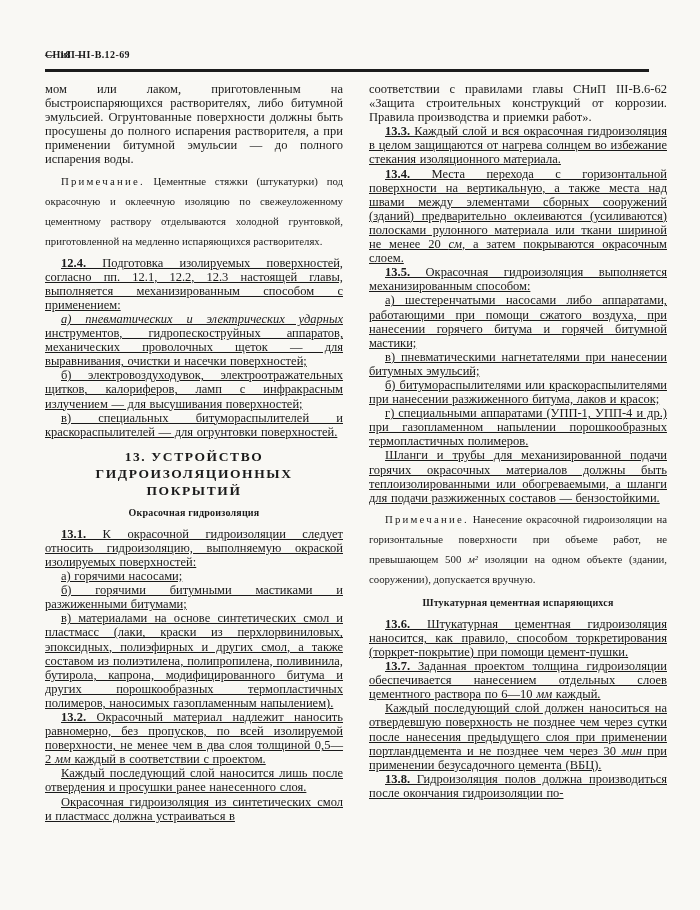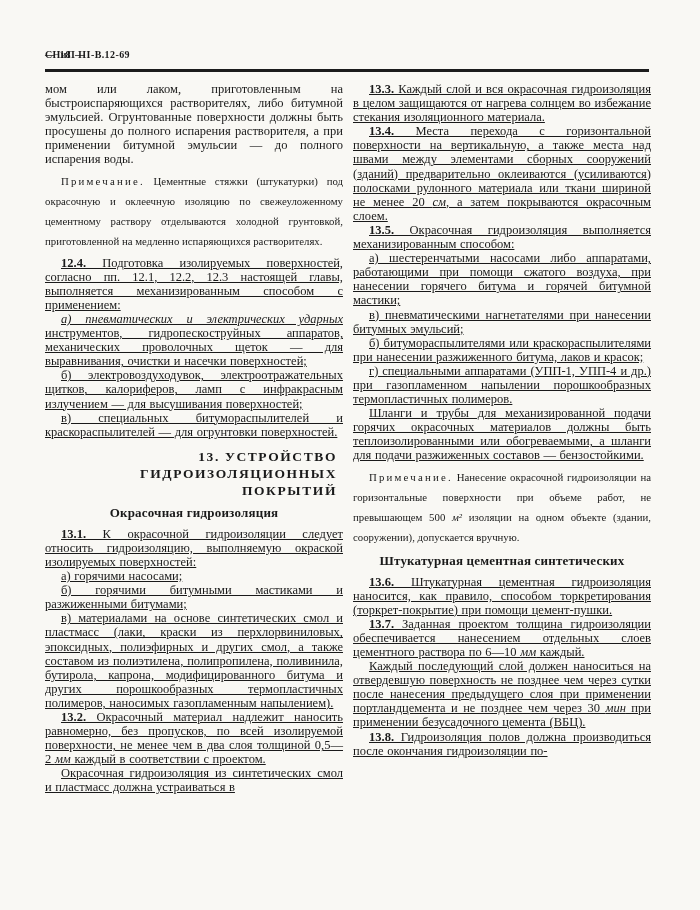--- a/index.html
+++ b/index.html
@@ -50,21 +50,21 @@
     width: 604px;
     height: 3px;
     background: #1c1c1c;
   }
   .columns {
     position: absolute;
     left: 45px;
     top: 82px;
     width: 610px;
     display: flex;
-    gap: 10px;
+    gap: 26px;
   }
   .col {
     width: 298px;
     flex: 0 0 298px;
   }
   .para {
     margin: 0;
     font-size: 12.5px;
     line-height: 14.1px;
     text-align: justify;
@@ -78,27 +78,27 @@
     line-height: 20px;
     text-align: justify;
     hyphens: auto;
   }
   .note.indent { text-indent: 16px; }
   .h1 {
     margin: 9px 6px 5px;
     font-size: 13.5px;
     line-height: 17px;
     font-weight: bold;
-    text-align: right;
+    text-align: center;
     letter-spacing: 1.6px;
     white-space: pre-line;
   }
   .h2 {
     margin: 6px 0 7px;
-    font-size: 13px;
+    font-size: 10px;
     line-height: 15px;
     font-weight: bold;
     text-align: center;
     letter-spacing: 0.2px;
   }
   .b  { font-weight: bold; }
   .i  { font-style: italic; }
   .sp { letter-spacing: 2.2px; }
 </style>
 </head>
@@ -120,32 +120,34 @@
         <p class="para indent"><span>в) специальных битумораспылителей и краскораспылителей — для огрунтовки поверхностей.</span></p>
         <div class="h1"><span>13. УСТРОЙСТВО
 ГИДРОИЗОЛЯЦИОННЫХ
 ПОКРЫТИЙ</span></div>
         <div class="h2"><span>Окрасочная гидроизоляция</span></div>
         <p class="para indent"><span class="b">13.1.</span><span> К окрасочной гидроизоляции следует относить гидроизоляцию, выполняемую окраской изолируемых поверхностей:</span></p>
         <p class="para indent"><span>а) горячими насосами;</span></p>
         <p class="para indent"><span>б) горячими битумными мастиками и разжиженными битумами;</span></p>
         <p class="para indent"><span>в) материалами на основе синтетических смол и пластмасс (лаки, краски из перхлорвиниловых, эпоксидных, полиэфирных и других смол, а также составом из полиэтилена, полипропилена, поливинила, бутирола, капрона, модифицированного битума и других порошкообразных термопластичных полимеров, наносимых газопламенным напылением).</span></p>
         <p class="para indent"><span class="b">13.2.</span><span> Окрасочный материал надлежит наносить равномерно, без пропусков, по всей изолируемой поверхности, не менее чем в два слоя толщиной 0,5—2 </span><span class="i">мм</span><span> каждый в соответствии с проектом.</span></p>
+        <p class="para indent"><span>Каждый последующий слой наносится лишь после отвердения и просушки ранее нанесенного слоя.</span></p>
         <p class="para indent"><span>Окрасочная гидроизоляция из синтетических смол и пластмасс должна устраиваться в</span></p>
       </div>
     <div class="col">
+        <p class="para"><span>соответствии с правилами главы СНиП III-В.6-62 «Защита строительных конструкций от коррозии. Правила производства и приемки работ».</span></p>
         <p class="para indent"><span class="b">13.3.</span><span> Каждый слой и вся окрасочная гидроизоляция в целом защищаются от нагрева солнцем во избежание стекания изоляционного материала.</span></p>
         <p class="para indent"><span class="b">13.4.</span><span> Места перехода с горизонтальной поверхности на вертикальную, а также места над швами между элементами сборных сооружений (зданий) предварительно оклеиваются (усиливаются) полосками рулонного материала или ткани шириной не менее 20 </span><span class="i">см</span><span>, а затем покрываются окрасочным слоем.</span></p>
         <p class="para indent"><span class="b">13.5.</span><span> Окрасочная гидроизоляция выполняется механизированным способом:</span></p>
         <p class="para indent"><span>а) шестеренчатыми насосами либо аппаратами, работающими при помощи сжатого воздуха, при нанесении горячего битума и горячей битумной мастики;</span></p>
         <p class="para indent"><span>в) пневматическими нагнетателями при нанесении битумных эмульсий;</span></p>
         <p class="para indent"><span>б) битумораспылителями или краскораспылителями при нанесении разжиженного битума, лаков и красок;</span></p>
         <p class="para indent"><span>г) специальными аппаратами (УПП-1, УПП-4 и др.) при газопламенном напылении порошкообразных термопластичных полимеров.</span></p>
         <p class="para indent"><span>Шланги и трубы для механизированной подачи горячих окрасочных материалов должны быть теплоизолированными или обогреваемыми, а шланги для подачи разжиженных составов — бензостойкими.</span></p>
         <p class="note indent"><span class="sp">Примечание.</span><span> Нанесение окрасочной гидроизоляции на горизонтальные поверхности при объеме работ, не превышающем 500 </span><span class="i">м²</span><span> изоляции на одном объекте (здании, сооружении), допускается вручную.</span></p>
-        <div class="h2"><span>Штукатурная цементная синтетических</span></div>
+        <div class="h2"><span>Штукатурная цементная испаряющихся</span></div>
         <p class="para indent"><span class="b">13.6.</span><span> Штукатурная цементная гидроизоляция наносится, как правило, способом торкретирования (торкрет-покрытие) при помощи цемент-пушки.</span></p>
         <p class="para indent"><span class="b">13.7.</span><span> Заданная проектом толщина гидроизоляции обеспечивается нанесением отдельных слоев цементного раствора по 6—10 </span><span class="i">мм</span><span> каждый.</span></p>
         <p class="para indent"><span>Каждый последующий слой должен наноситься на отвердевшую поверхность не позднее чем через сутки после нанесения предыдущего слоя при применении портландцемента и не позднее чем через 30 </span><span class="i">мин</span><span> при применении безусадочного цемента (ВБЦ).</span></p>
         <p class="para indent"><span class="b">13.8.</span><span> Гидроизоляция полов должна производиться после окончания гидроизоляции по-</span></p>
       </div>
   </div>
 </div>
 
 </body></html>

